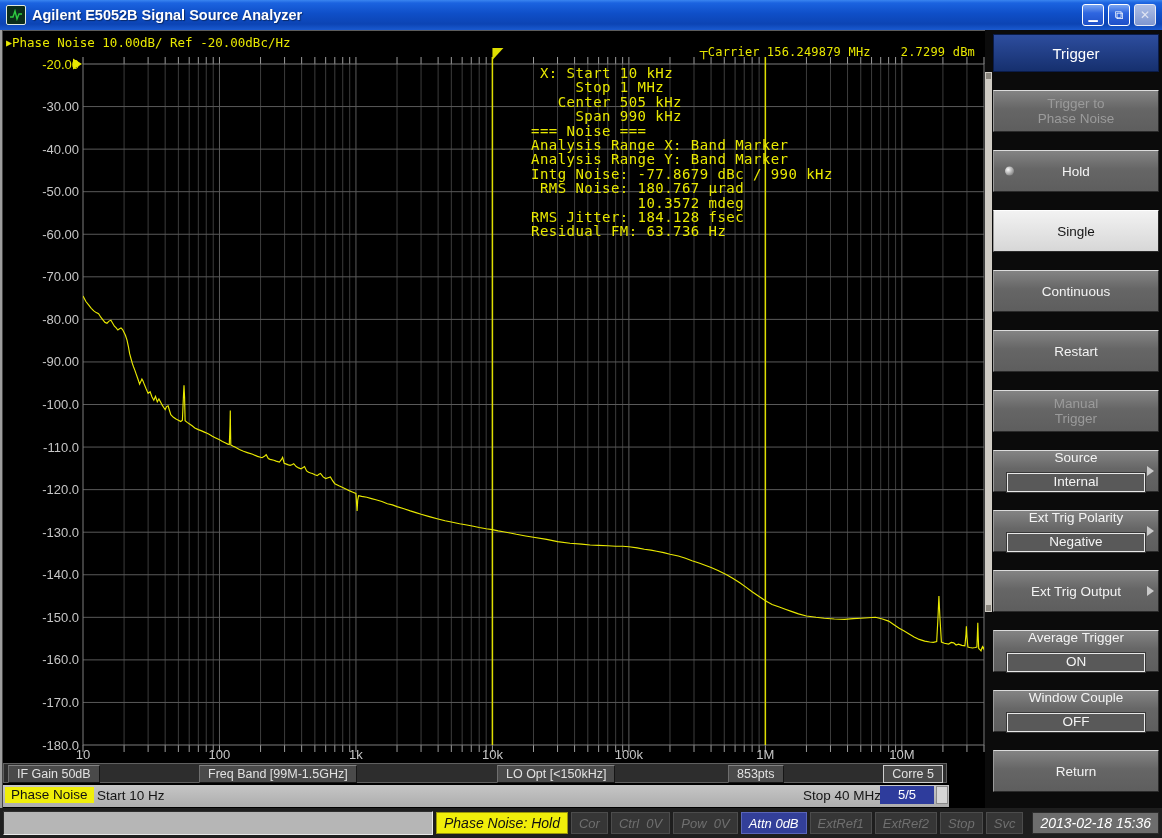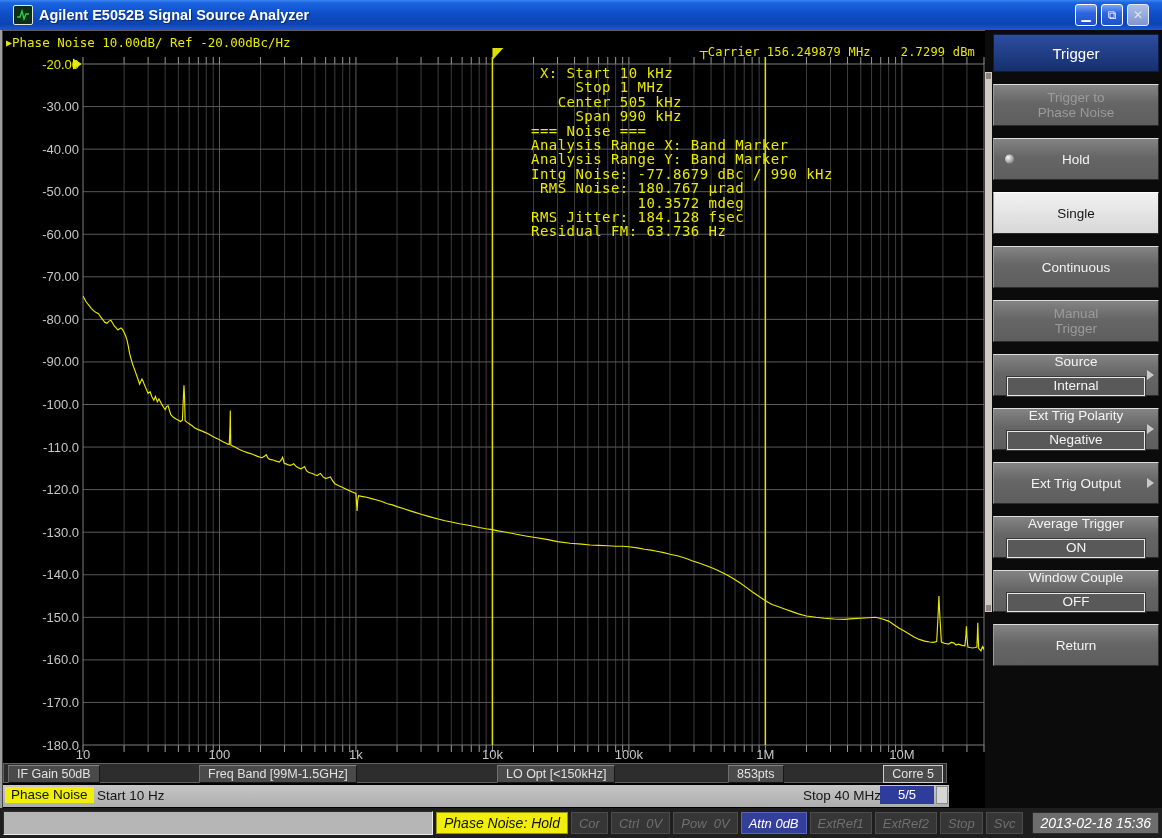--- a/index.html
+++ b/index.html
@@ -2,21 +2,21 @@
 <html><head>
 <meta charset="utf-8">
 <style>
   html,body{margin:0;padding:0;background:#000;}
   .screen{position:relative;width:1162px;height:838px;background:#000;overflow:hidden;
           font-family:"Liberation Sans",sans-serif;-webkit-font-smoothing:antialiased;}
 
   
   .titlebar{position:absolute;left:0;top:0;width:1162px;height:30px;
     background:linear-gradient(180deg,#3a85f0 0%,#1b63e0 10%,#0f4fc8 45%,#0c44b4 80%,#1a5ad0 100%);
-    display:flex;align-items:center;box-sizing:border-box;padding:0 13px;}
+    display:flex;align-items:center;box-sizing:border-box;padding:0 6px;}
   .app-icon{width:18px;height:18px;margin-right:6px;background:#0b2d1a;border:1px solid #dfe8df;
     border-radius:2px;display:flex;align-items:center;justify-content:center;}
   .title-text{color:#fff;font-size:14.5px;font-weight:bold;text-shadow:1px 1px 1px #0a2a6a;flex:1;}
   .winbtns{display:flex;gap:4px;}
   .winbtn{width:22px;height:22px;border-radius:3px;border:1px solid #fff;
     background:linear-gradient(180deg,#79a5f2,#2f66e0 40%,#1e50c8);color:#fff;
     font-size:12px;display:flex;align-items:center;justify-content:center;box-sizing:border-box;}
   .winbtn.disabled{background:linear-gradient(180deg,#aebfe6,#7e96d0);color:#dfe4f2;border-color:#e6eaf6;}
 
   
@@ -53,21 +53,21 @@
   .nav-stop{position:absolute;left:800px;top:2px;height:16px;line-height:17px;color:#151515;font-size:13.5px;}
   .nav-page{position:absolute;left:877px;top:1px;width:54px;height:18px;line-height:18px;
     background:#2e3c9c;color:#fff;font-size:13px;text-align:center;}
   .nav-spin{position:absolute;left:933px;top:1px;width:12px;height:18px;background:#d6d6d6;
     border:1px solid #8a8a8a;box-sizing:border-box;}
 
   
   .sidebar{position:absolute;left:985px;top:30px;width:177px;height:778px;background:#0b0b0b;}
   .scrollstrip{position:absolute;left:0;top:42px;width:7px;height:540px;background:#cfcbc4;}
   .scrollstrip .notch{position:absolute;left:1px;width:5px;height:6px;background:#8a867e;}
-  .menu{position:absolute;left:8px;top:4px;right:3px;display:flex;flex-direction:column;gap:12px;}
+  .menu{position:absolute;left:8px;top:4px;right:3px;display:flex;flex-direction:column;gap:18px;}
   .skheader{height:38px;background:linear-gradient(180deg,#2d4d9e,#16306e);color:#fff;
     font-size:15px;display:flex;align-items:center;justify-content:center;border:1px solid #0a1c4a;box-sizing:border-box;}
   .skbtn{position:relative;height:42px;box-sizing:border-box;
     background:linear-gradient(180deg,#848484,#666 45%,#5e5e5e);
     border:1px solid #2b2b2b;border-top:1px solid #dcdcdc;border-left:1px solid #9a9a9a;
     display:flex;flex-direction:column;align-items:center;justify-content:center;
     color:#f4f4f4;font-size:13.5px;cursor:pointer;line-height:15px;}
   .skbtn.disabled{color:#9b9b9b;}
   .skbtn.active{background:linear-gradient(180deg,#f2f2f2,#d7d7d7);color:#161616;border-top-color:#fff;}
   .skval{width:calc(100% - 28px);margin-top:8px;background:#595959;
@@ -386,20 +386,23 @@
         <div class="skbtn">
           <span>Hold</span>
           <span class="skbullet"></span>
         </div>
         <div class="skbtn active">
           <span>Single</span>
         </div>
         <div class="skbtn">
           <span>Continuous</span>
         </div>
+        <div class="skbtn">
+          <span>Restart</span>
+        </div>
         <div class="skbtn disabled">
           <span>Manual</span>
           <span>Trigger</span>
         </div>
         <div class="skbtn">
           <span>Source</span>
           <div class="skval">Internal</div>
           <span class="skarrow"></span>
         </div>
         <div class="skbtn">

